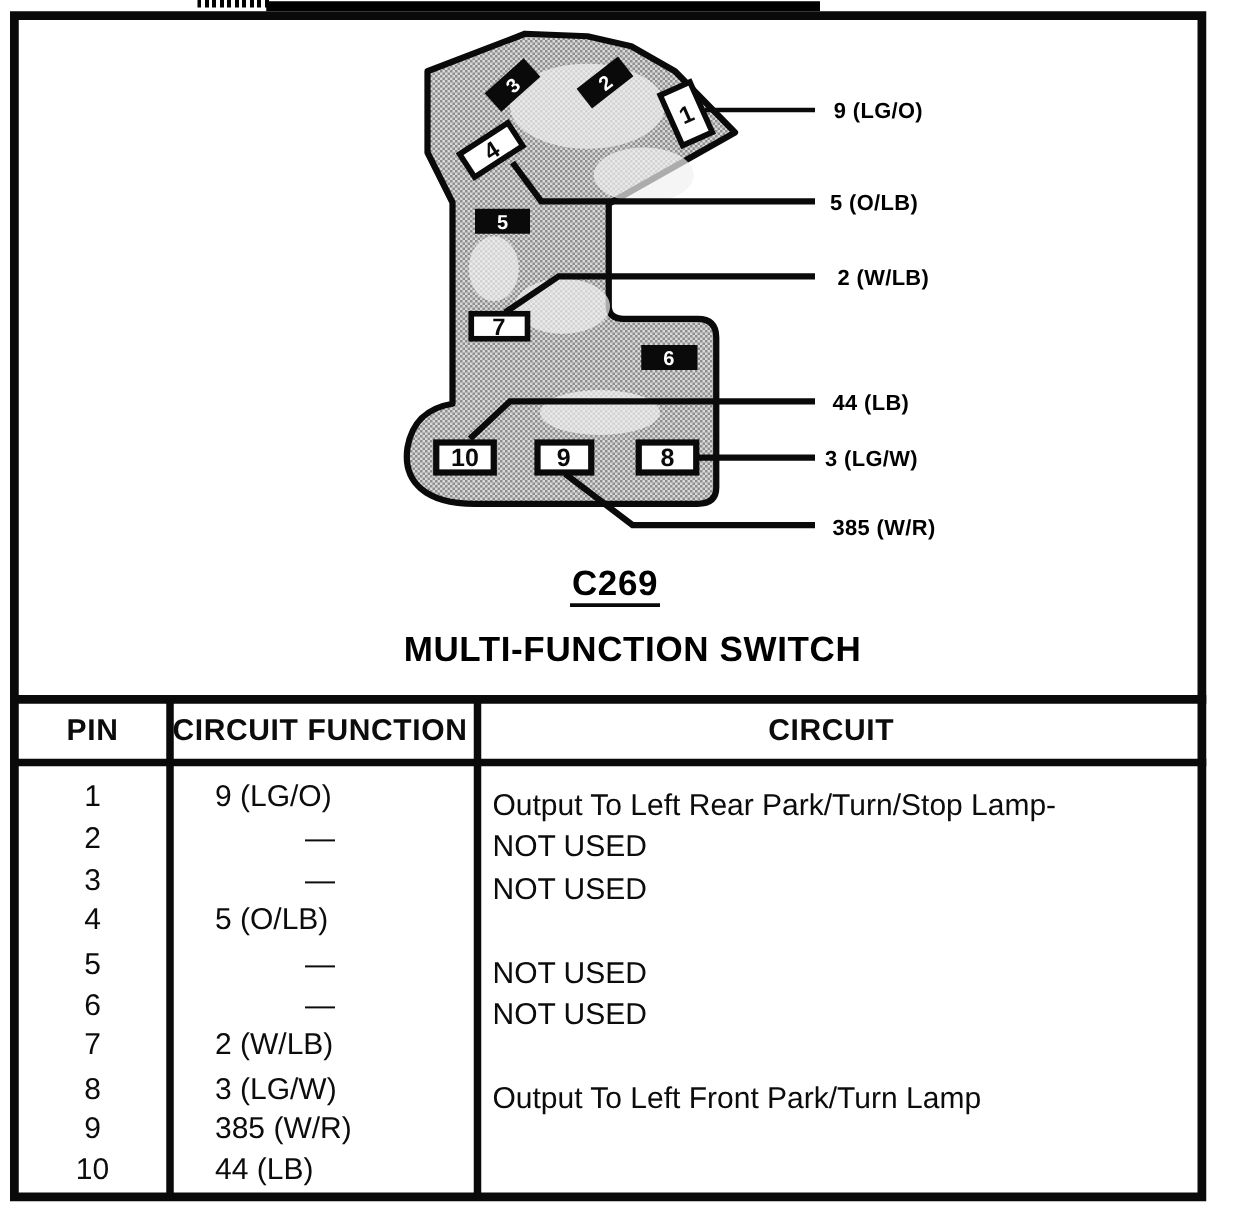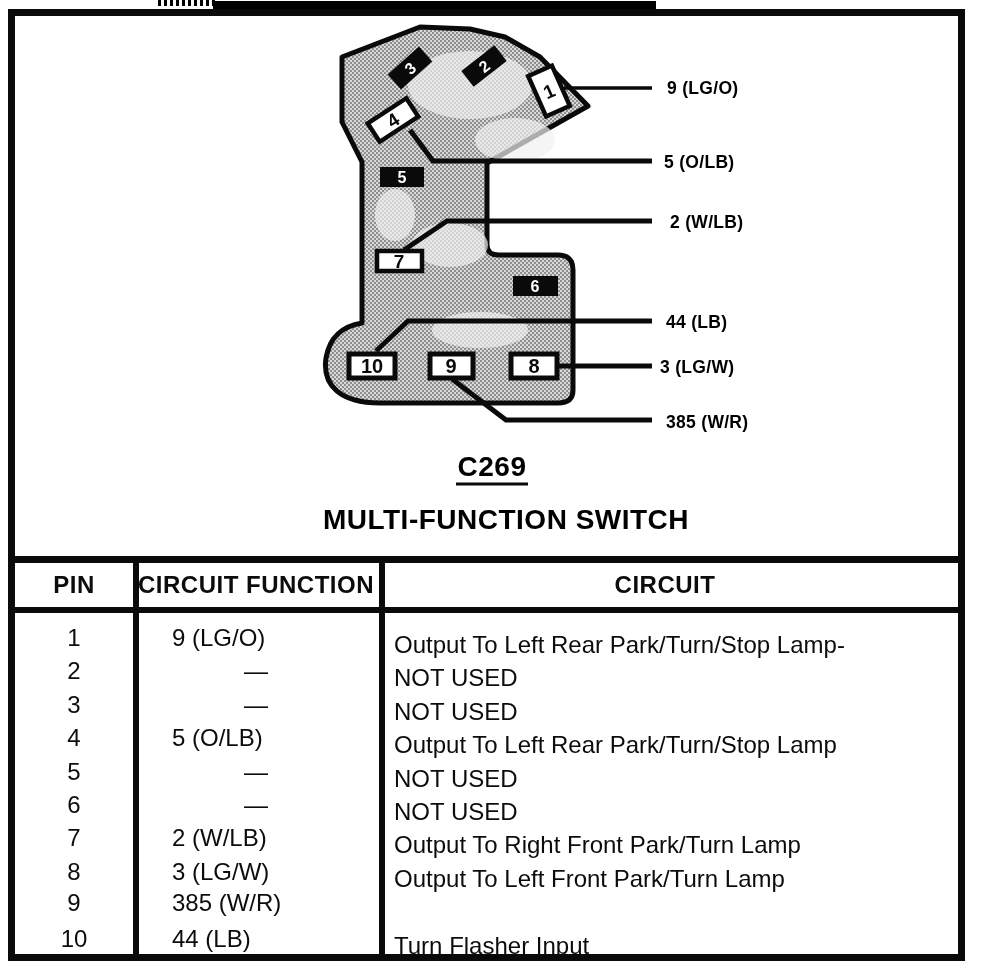--- a/index.html
+++ b/index.html
@@ -162,52 +162,49 @@
 
     <div class="trow">
       <div class="cell pin">3</div>
       <div class="cell circuit dash">—</div>
       <div class="cell func">NOT USED</div>
     </div>
 
     <div class="trow">
       <div class="cell pin">4</div>
       <div class="cell circuit">5 (O/LB)</div>
-      <div class="cell func">Output To Left Rear Park/Turn/Stop Lamp</div>
     </div>
 
     <div class="trow">
       <div class="cell pin">5</div>
       <div class="cell circuit dash">—</div>
       <div class="cell func">NOT USED</div>
     </div>
 
     <div class="trow">
       <div class="cell pin">6</div>
       <div class="cell circuit dash">—</div>
       <div class="cell func">NOT USED</div>
     </div>
 
     <div class="trow">
       <div class="cell pin">7</div>
       <div class="cell circuit">2 (W/LB)</div>
-      <div class="cell func">Output To Right Front Park/Turn Lamp</div>
     </div>
 
     <div class="trow">
       <div class="cell pin">8</div>
       <div class="cell circuit">3 (LG/W)</div>
       <div class="cell func">Output To Left Front Park/Turn Lamp</div>
     </div>
 
     <div class="trow">
       <div class="cell pin">9</div>
       <div class="cell circuit">385 (W/R)</div>
     </div>
 
     <div class="trow">
       <div class="cell pin">10</div>
       <div class="cell circuit">44 (LB)</div>
-      <div class="cell func">Turn Flasher Input</div>
     </div>
   </div>
 
 </div>
 
 </body></html>

